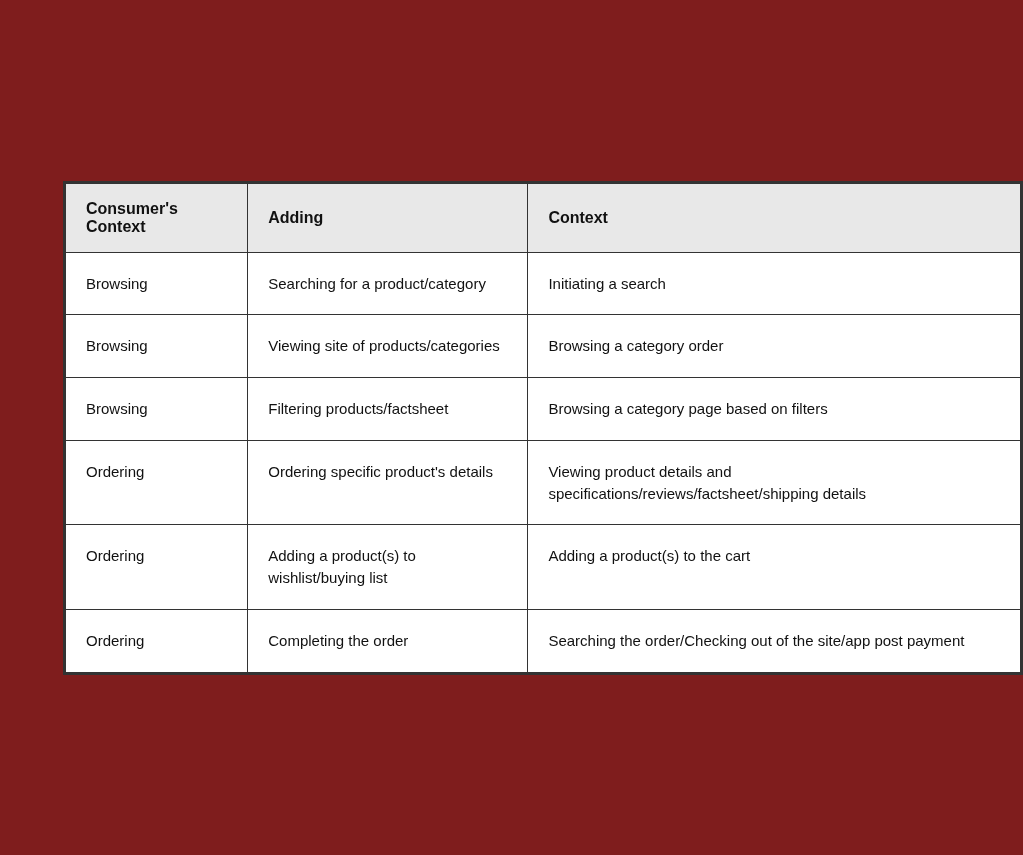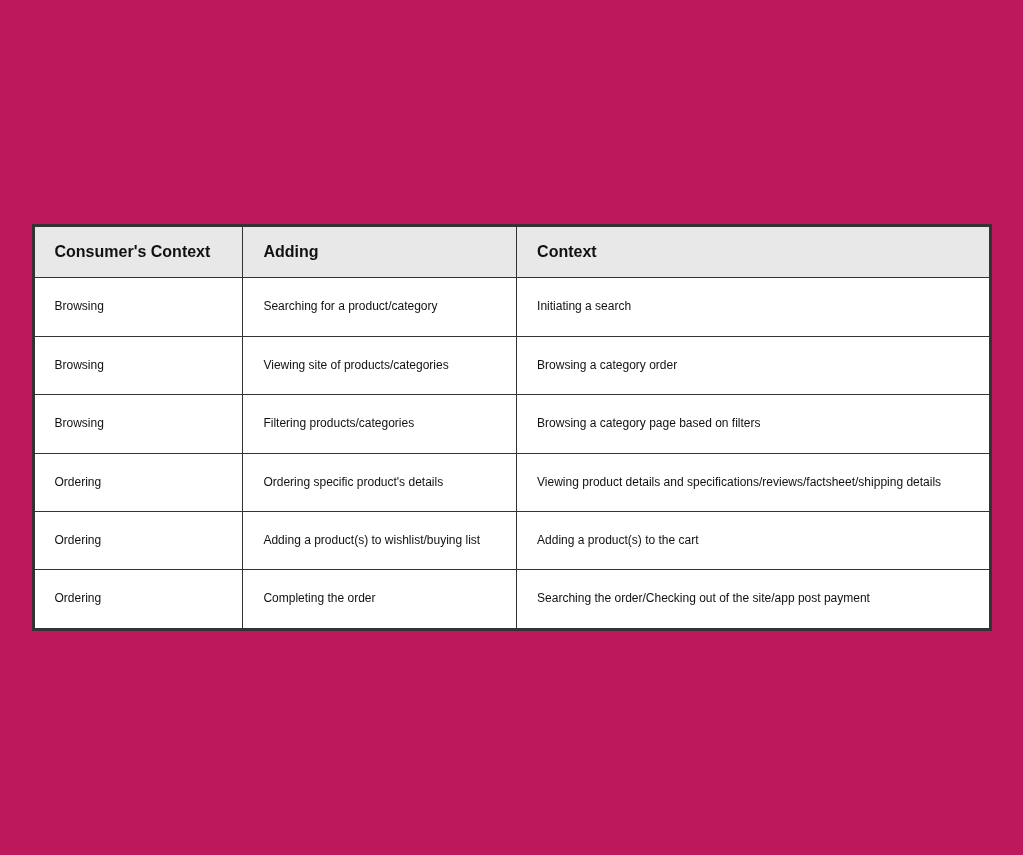--- a/index.html
+++ b/index.html
@@ -13,23 +13,23 @@
       display: flex;
       justify-content: center;
       align-items: center;
       min-height: 100vh;
       font-family: Arial, sans-serif;
     }
 
     .page-wrapper {
       width: 1023px;
       min-height: 855px;
-      background: #be185d;
+      background: #7f1d1d;
       display: flex;
-      justify-content: center;
+      justify-content: flex-end;
       align-items: center;
     }
 
     .table-container {
       background: #ffffff;
       border: 2px solid #333;
       width: 100%;
       max-width: 960px;
     }
 
@@ -46,21 +46,21 @@
       padding: 16px 20px;
       font-size: 16px;
       font-weight: bold;
       text-align: left;
       border: 1.5px solid #333;
       color: #111;
     }
 
     td {
       padding: 20px 20px;
-      font-size: 12px;
+      font-size: 15px;
       font-weight: normal;
       border: 1.5px solid #333;
       color: #111;
       vertical-align: top;
       line-height: 1.45;
     }
 
     tbody tr:nth-child(even) {
       background: #ffffff;
     }
@@ -88,21 +88,21 @@
             <td>Searching for a product/category</td>
             <td>Initiating a search</td>
           </tr>
           <tr>
             <td>Browsing</td>
             <td>Viewing site of products/categories</td>
             <td>Browsing a category order</td>
           </tr>
           <tr>
             <td>Browsing</td>
-            <td>Filtering products/categories</td>
+            <td>Filtering products/factsheet</td>
             <td>Browsing a category page based on filters</td>
           </tr>
           <tr>
             <td>Ordering</td>
             <td>Ordering specific product's details</td>
             <td>Viewing product details and specifications/reviews/factsheet/shipping details</td>
           </tr>
           <tr>
             <td>Ordering</td>
             <td>Adding a product(s) to wishlist/buying list</td>

